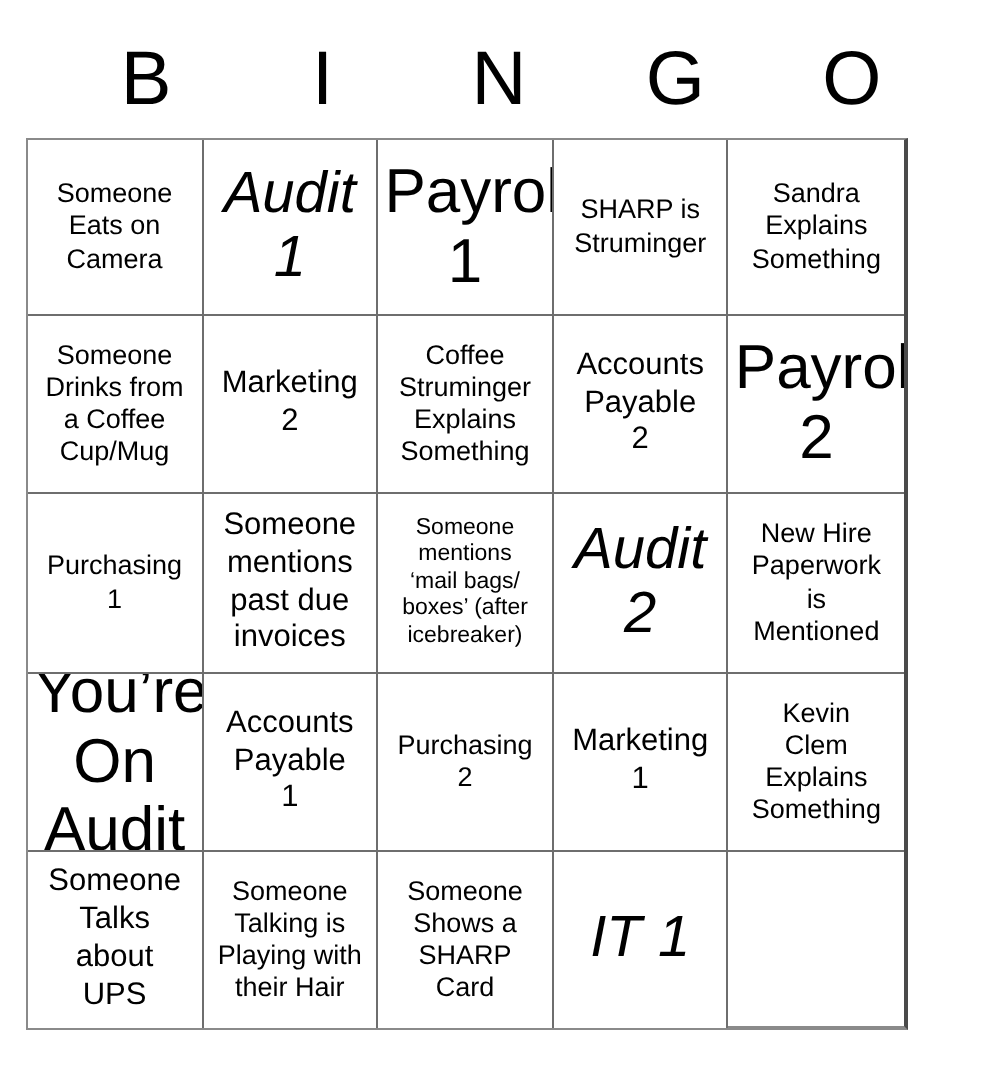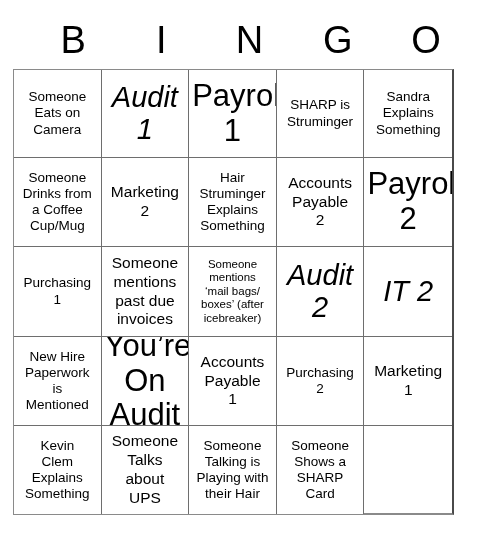--- a/index.html
+++ b/index.html
@@ -125,21 +125,21 @@
         <span class="cell-text">Someone
 Drinks from
 a Coffee
 Cup/Mug</span>
       </div>
     <div class="cell sz-md">
         <span class="cell-text">Marketing
 2</span>
       </div>
     <div class="cell sz-sm">
-        <span class="cell-text">Hair
+        <span class="cell-text">Coffee
 Struminger
 Explains
 Something</span>
       </div>
     <div class="cell sz-md">
         <span class="cell-text">Accounts
 Payable
 2</span>
       </div>
     <div class="cell sz-xl">
@@ -161,23 +161,20 @@
         <span class="cell-text">Someone
 mentions
 ‘mail bags/
 boxes’ (after
 icebreaker)</span>
       </div>
     <div class="cell sz-xxl">
         <span class="cell-text">Audit
 2</span>
       </div>
-    <div class="cell sz-xxl">
-        <span class="cell-text">IT 2</span>
-      </div>
 
     <div class="cell sz-sm">
         <span class="cell-text">New Hire
 Paperwork
 is
 Mentioned</span>
       </div>
     <div class="cell sz-xl">
         <span class="cell-text">You’re
 On
@@ -214,15 +211,18 @@
 Talking is
 Playing with
 their Hair</span>
       </div>
     <div class="cell sz-sm">
         <span class="cell-text">Someone
 Shows a
 SHARP
 Card</span>
       </div>
+    <div class="cell sz-xxl">
+        <span class="cell-text">IT 1</span>
+      </div>
   </div>
 
 </div>
 
 </body></html>

